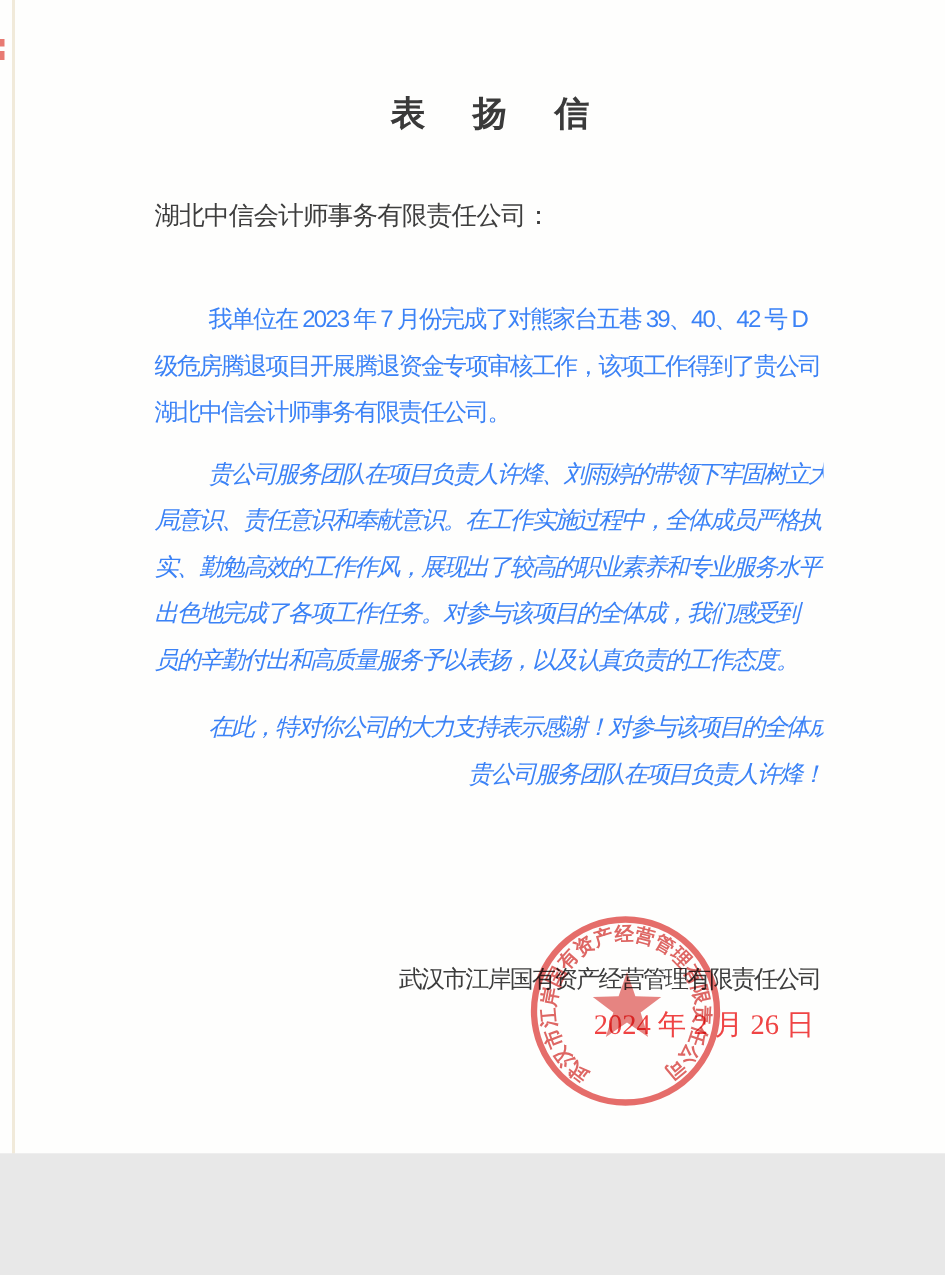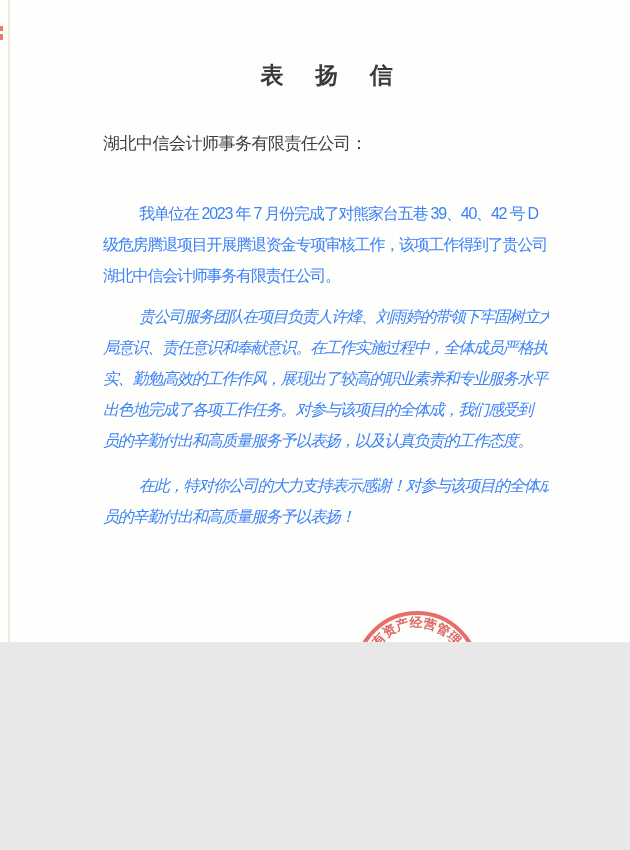--- a/index.html
+++ b/index.html
@@ -1,17 +1,17 @@
 <!DOCTYPE html>
 <html><head>
 <meta charset="utf-8">
 <style>
   html,body { margin:0; padding:0; background:#e8e8e8; }
   .page {
-    position:relative; width:630px; height:642px; margin:0 auto;
+    position:relative; width:630px; height:769px; margin:0 auto;
     background:#fefefdff; background-color:#fefefd;
     overflow:hidden;
     font-family:"Liberation Sans","DejaVu Sans",sans-serif;
     color:#3d3d3d;
   }
   
   .crease {
     position:absolute; left:8px; top:0; width:1.5px; height:850px;
     background:rgba(222,204,164,0.40); pointer-events:none;
   }
@@ -28,21 +28,21 @@
   .salutation {
     position:absolute; top:128px; left:103px; width:460px;
     font-size:17px; line-height:31px; letter-spacing:-0.5px;
     font-weight:500; white-space:nowrap;
   }
   .body-block {
     position:absolute; top:198px; left:103px; width:446px;
   }
   .para { margin:0; }
   .para + .para { margin-top:10px;font-style:italic; }
-  .para.p3 { margin-top:14px; }
+  .para.p3 { margin-top:14px;text-align:right; }
   .para .line {
     height:31px; line-height:31px; font-size:16px;
     letter-spacing:-1.2px; font-weight:500; white-space:nowrap;
     overflow:hidden; color:#3b82f6;
   }
   .para .line:first-child { text-indent:36px; }
 
   .signature {
     position:absolute; top:638px; left:103px; width:444px;
     text-align:right; font-size:16px; line-height:31px;
@@ -81,21 +81,21 @@
       </div>
     <div class="para p2">
         <div class="line">贵公司服务团队在项目负责人许烽、刘雨婷的带领下牢固树立大</div>
         <div class="line">局意识、责任意识和奉献意识。在工作实施过程中，全体成员严格执</div>
         <div class="line">实、勤勉高效的工作作风，展现出了较高的职业素养和专业服务水平，</div>
         <div class="line">出色地完成了各项工作任务。对参与该项目的全体成，我们感受到</div>
         <div class="line">员的辛勤付出和高质量服务予以表扬，以及认真负责的工作态度。</div>
       </div>
     <div class="para p3">
         <div class="line">在此，特对你公司的大力支持表示感谢！对参与该项目的全体成</div>
-        <div class="line">员的辛勤付出和高质量服务予以表扬！</div>
+        <div class="line">贵公司服务团队在项目负责人许烽！</div>
       </div>
   </div>
 
   <div class="signature">武汉市江岸国有资产经营管理有限责任公司</div>
 
   <div class="date">2024 年 2 月 26 日</div>
 
   <svg class="seal" viewBox="0 0 132 132" xmlns="http://www.w3.org/2000/svg" aria-hidden="true">
     <circle cx="66" cy="66" r="61" fill="none" stroke="#e04a48" stroke-width="4.2" opacity="0.92"></circle>
     <polygon points="67,40 72.6,56.2 89.8,56.6 76.1,67.0 81.1,83.4 67,73.6 52.9,83.4 57.9,67.0 44.2,56.6 61.4,56.2" fill="#dd5451" opacity="0.82"></polygon>

